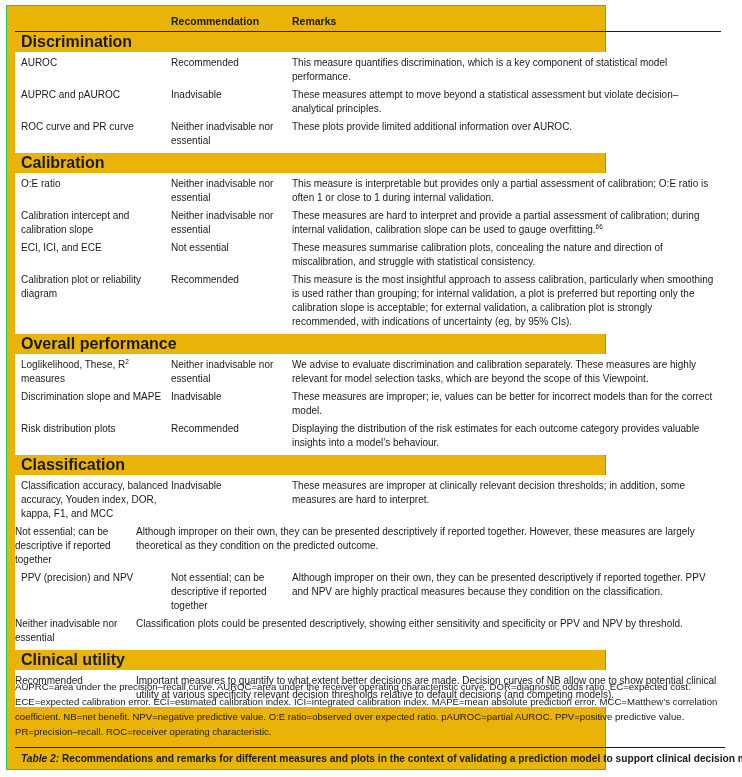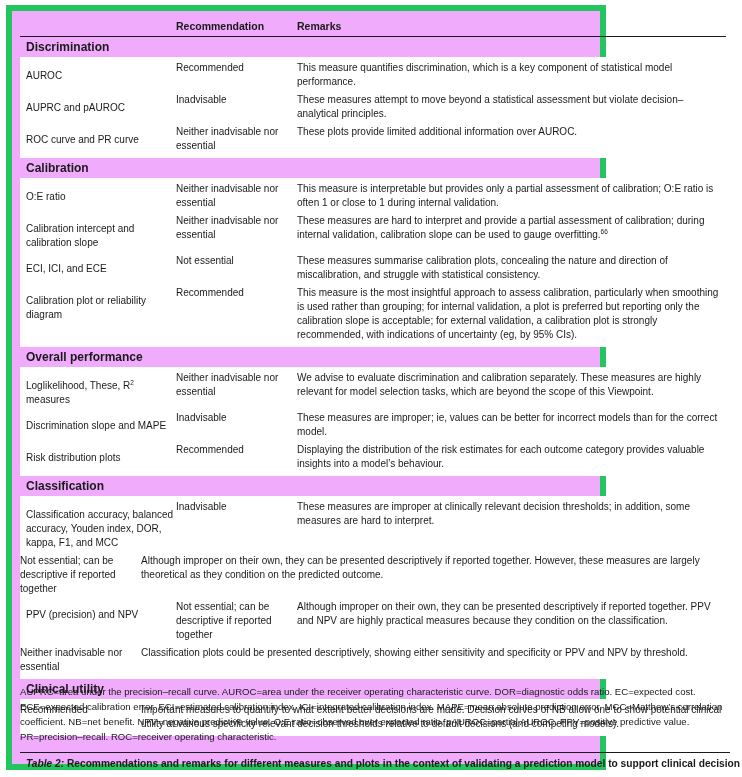--- a/index.html
+++ b/index.html
@@ -1,26 +1,26 @@
 <!DOCTYPE html>
 <html><head>
 <meta charset="utf-8">
 <style>
   html, body { margin: 0; padding: 0; background: #ffffff; }
   body { width: 742px; height: 777px; position: relative; overflow: hidden;
          font-family: "Liberation Sans", "DejaVu Sans", sans-serif; color: #1a1a1a; }
   .panel { position: absolute; left: 6px; top: 5px; width: 600px; height: 765px;
-           background: #f0abfc; border: 6px solid #22c55e; box-sizing: border-box; }
+           background: #eab308; border: 1px solid #22c55e; box-sizing: border-box; }
   .table { position: absolute; left: 8px; top: 0; width: 706px; }
   .hdr-row { display: flex; height: 26px; align-items: flex-end; padding-bottom: 4px;
              border-bottom: 1px solid #1a1a1a; box-sizing: border-box; font-size: 10.5px; font-weight: bold; }
-  .c1 { width: 156px; padding-left: 6px; box-sizing: border-box; flex-shrink: 0; margin-top: 8px; }
+  .c1 { width: 156px; padding-left: 6px; box-sizing: border-box; flex-shrink: 0; }
   .c2 { width: 121px; padding-right: 4px; box-sizing: border-box; flex-shrink: 0; }
   .c3 { flex: 1; padding-right: 4px; }
-  .section-title { height: 20px; line-height: 20px; padding-left: 6px; font-weight: bold; font-size: 12px; }
+  .section-title { height: 20px; line-height: 20px; padding-left: 6px; font-weight: bold; font-size: 16px; }
   .rows { background: #ffffff; padding: 2px 0 3px 0; }
   .row { display: flex; font-size: 10px; line-height: 14px; padding: 2px 0 2px 0; }
   sup { font-size: 6.5px; line-height: 0; }
   .footnote { position: absolute; left: 8px; top: 673px; width: 712px; font-size: 9.6px; line-height: 15px; padding-left: 0; box-sizing: border-box; }
   .caption-rule { position: absolute; left: 8px; top: 741px; width: 710px; border-top: 1px solid #1a1a1a; }
   .caption { position: absolute; left: 14px; top: 747px; font-size: 10.2px; font-weight: bold; white-space: nowrap; }
   .caption i { }
 </style>
 </head>
 <body>

